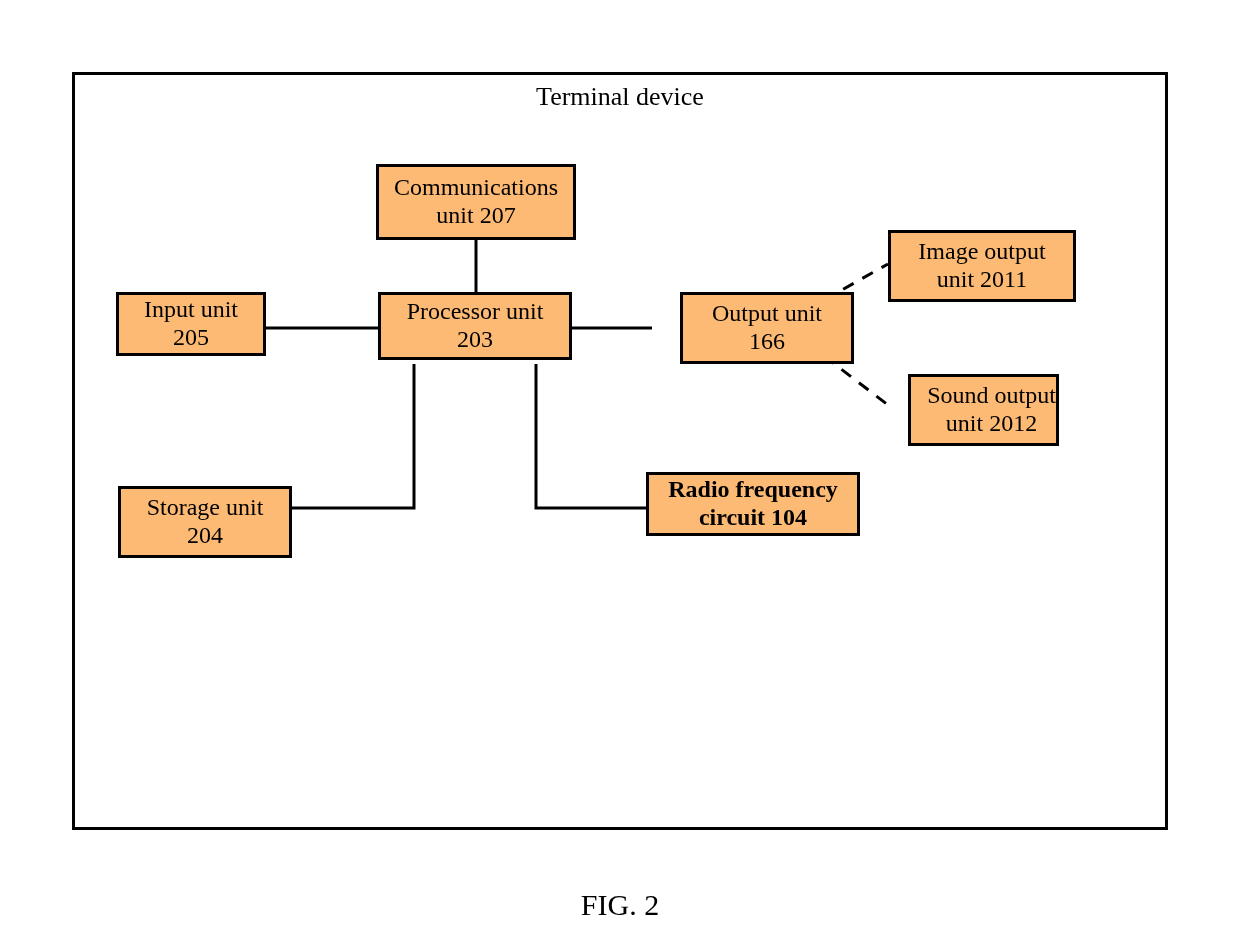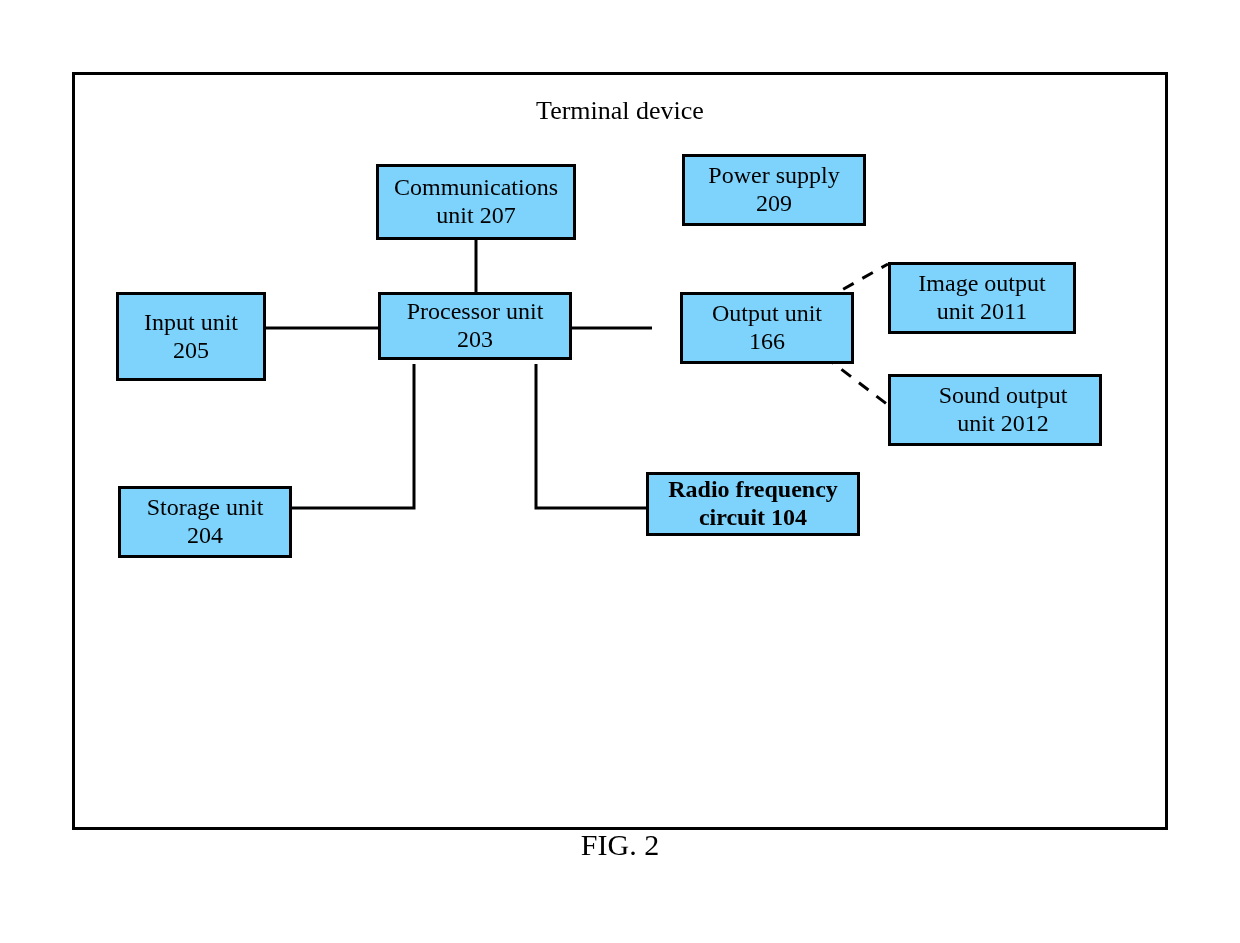--- a/index.html
+++ b/index.html
@@ -24,21 +24,21 @@
     position: absolute;
     border: 3px solid #000;
     box-sizing: border-box;
     text-align: center;
     display: flex;
     flex-direction: column;
     align-items: center;
     justify-content: center;
     font-size: 24px;
     line-height: 1.15;
-    background: #7dd3fc;
+    background: #fdba74;
   }
   .title {
     position: absolute;
     font-size: 26px;
     text-align: center;
   }
   .figcap {
     position: absolute;
     font-size: 30px;
     text-align: center;
@@ -51,21 +51,21 @@
     pointer-events: none;
   }
 </style>
 </head>
 <body>
 
 <div class="canvas">
 
   <div class="frame" style="left:72px; top:72px; width:1096px; height:758px;"></div>
 
-  <div class="title" style="left:72px; top:96px; width:1096px;">
+  <div class="title" style="left:72px; top:82px; width:1096px;">
     <span>Terminal device</span>
   </div>
 
   <svg class="connectors" viewBox="0 0 1240 943">
 
     <g stroke="#000" stroke-width="3" fill="none">
 
       <line x1="476" y1="240" x2="476" y2="292"></line>
 
       <line x1="266" y1="328" x2="378" y2="328"></line>
@@ -81,57 +81,53 @@
       <line x1="824" y1="300" x2="888" y2="264"></line>
       <line x1="824" y1="356" x2="888" y2="405"></line>
     </g>
   </svg>
 
   <div class="box" style="left:376px; top:164px; width:200px; height:76px;">
     <span>Communications</span>
     <span>unit 207</span>
   </div>
 
-  <div class="box" style="left:682px; top:154px; width:184px; height:72px;">
-    <span>Power supply</span>
-    <span>209</span>
-  </div>
 
-  <div class="box" style="left:116px; top:292px; width:150px; height:89px;">
+  <div class="box" style="left:116px; top:292px; width:150px; height:64px;">
     <span>Input unit</span>
     <span>205</span>
   </div>
 
   <div class="box" style="left:378px; top:292px; width:194px; height:68px;">
     <span>Processor unit</span>
     <span>203</span>
   </div>
 
   <div class="box" style="left:680px; top:292px; width:174px; height:72px;">
     <span>Output unit</span>
     <span>166</span>
   </div>
 
-  <div class="box" style="left:888px; top:230px; width:188px; height:72px;margin-top:32px;">
+  <div class="box" style="left:888px; top:230px; width:188px; height:72px;">
     <span>Image output</span>
     <span>unit 2011</span>
   </div>
 
-  <div class="box" style="left:888px; top:374px; width:214px; height:72px;padding-left:16px;">
+  <div class="box" style="left:908px; top:374px; width:151px; height:72px;padding-left:16px;">
     <span>Sound output</span>
     <span>unit 2012</span>
   </div>
 
   <div class="box" style="left:118px; top:486px; width:174px; height:72px;">
     <span>Storage unit</span>
     <span>204</span>
   </div>
 
   <div class="box" style="left:646px; top:472px; width:214px; height:64px;font-weight:bold;">
     <span>Radio frequency</span>
     <span>circuit 104</span>
   </div>
 
-  <div class="figcap" style="left:0; top:828px; width:1240px;">
+  <div class="figcap" style="left:0; top:888px; width:1240px;">
     <span>FIG. 2</span>
   </div>
 
 </div>
 
 </body></html>

